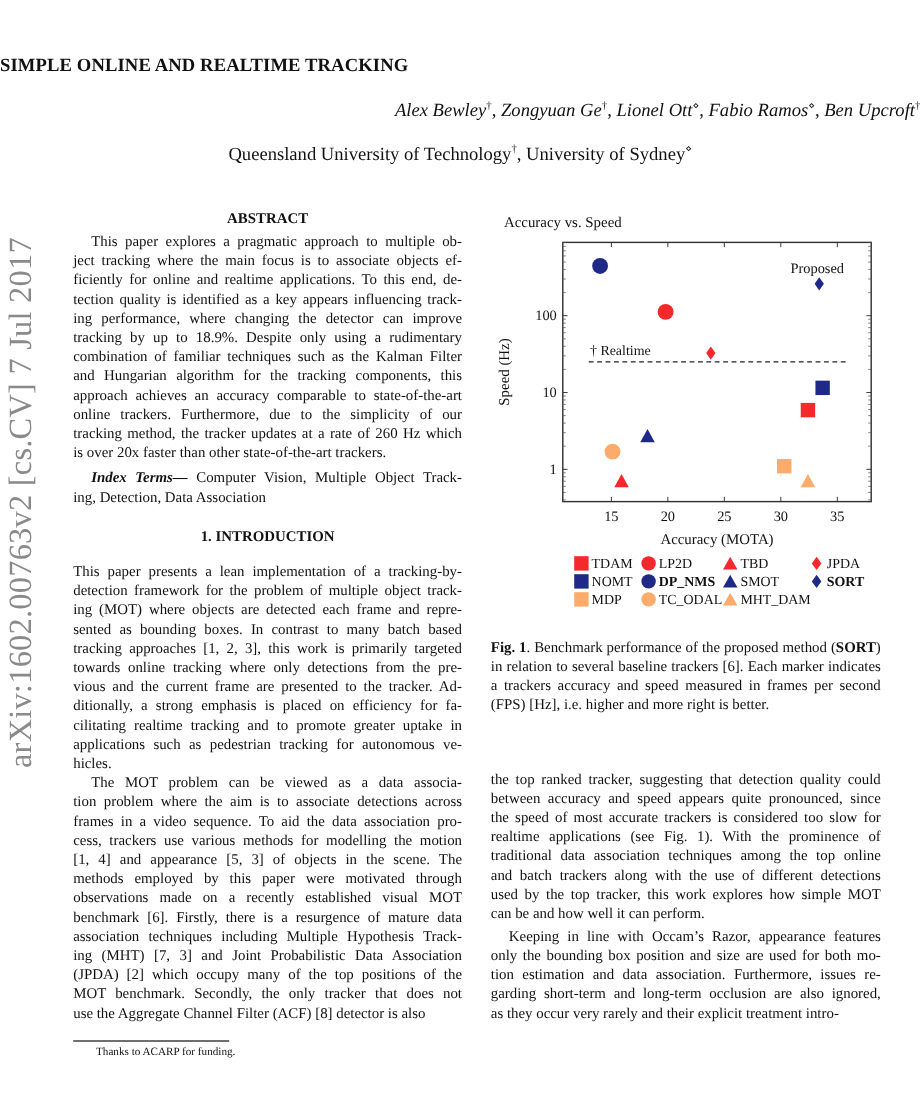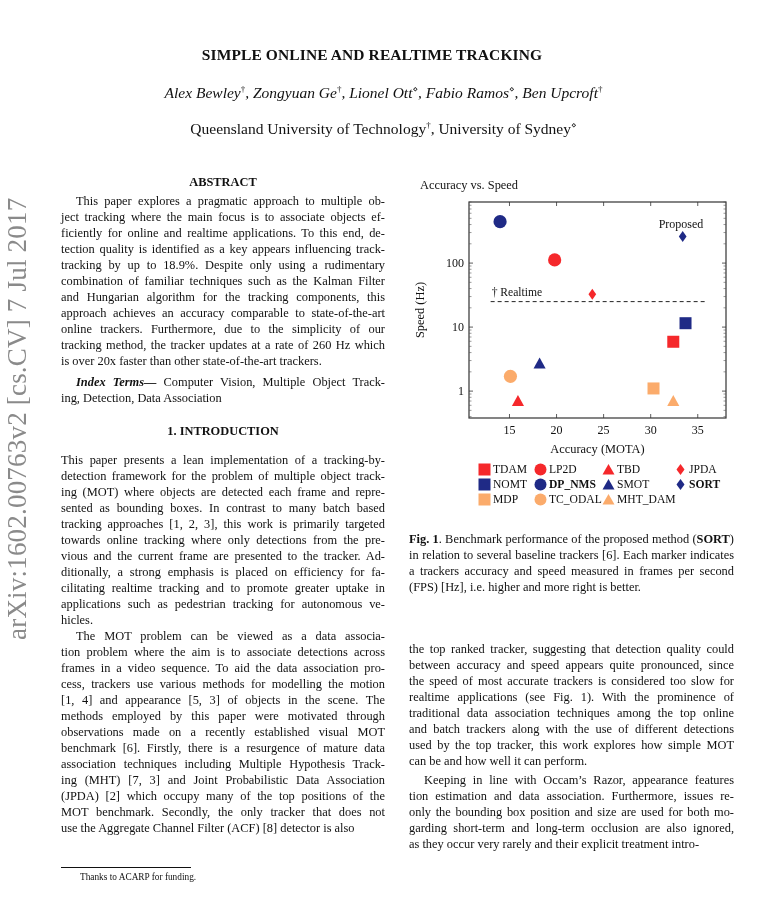--- a/index.html
+++ b/index.html
@@ -1,20 +1,20 @@
 <!DOCTYPE html>
 <html><head>
 <meta charset="utf-8">
 <style>
   html, body { margin: 0; padding: 0; background: #ffffff; }
   body { width: 767px; height: 923px; position: relative; overflow: hidden;
          font-family: "Liberation Serif", "DejaVu Serif", serif; color: #111; }
   .abs { position: absolute; }
-  .title { left: 0; width: 744px; top: 46px; text-align: center; font-weight: bold; font-size: 15.5px; letter-spacing: 0.1px; }
-  .authors { left: 0; width: 767px; top: 84px; text-align: center; font-style: italic; font-size: 15.5px; }
+  .title { left: 0; width: 744px; top: 46px; font-weight: bold; font-size: 15.5px; letter-spacing: 0.1px; }
+  .authors { left: 0; width: 767px; top: 84px; text-align: right; font-style: italic; font-size: 15.5px; }
   .affil { left: 0; width: 767px; top: 120px; text-align: center; font-size: 15.5px; }
   sup { font-size: 9px; vertical-align: 6px; line-height: 0; font-style: normal; }
   .arxiv { left: 2px; top: 640px; transform-origin: 0 0; transform: rotate(-90deg);
            font-size: 27px; color: #8a8a8a; white-space: nowrap; letter-spacing: 0.2px; }
   .col { font-size: 12.4px; line-height: 16px; text-align: justify; }
   .h-center { text-align: center; font-weight: bold; font-size: 12.4px; }
   .ln { display: block; text-align: justify; text-align-last: justify; height: 16px; }
   .ln.last { text-align-last: left; }
   .ln.ind { padding-left: 15px; }
   .footrule { left: 61px; top: 867px; width: 130px; height: 1px; background: #111; }
@@ -35,20 +35,21 @@
 <div class="abs arxiv">arXiv:1602.00763v2  [cs.CV]  7 Jul 2017</div>
 
 <div class="abs col" style="left:61px; top:174px; width:324px;">
   <div class="h-center">ABSTRACT</div>
   <div style="height:3px"></div>
   <div id="abstract-body">
       <span class="ln ind">This paper explores a pragmatic approach to multiple ob-</span>
       <span class="ln">ject tracking where the main focus is to associate objects ef-</span>
       <span class="ln">ficiently for online and realtime applications. To this end, de-</span>
       <span class="ln">tection quality is identified as a key appears influencing track-</span>
+      <span class="ln">ing performance, where changing the detector can improve</span>
       <span class="ln">tracking by up to 18.9%.  Despite only using a rudimentary</span>
       <span class="ln">combination of familiar techniques such as the Kalman Filter</span>
       <span class="ln">and Hungarian algorithm for the tracking components, this</span>
       <span class="ln">approach achieves an accuracy comparable to state-of-the-art</span>
       <span class="ln">online trackers.  Furthermore, due to the simplicity of our</span>
       <span class="ln">tracking method, the tracker updates at a rate of 260 Hz which</span>
       <span class="ln last">is over 20x faster than other state-of-the-art trackers.</span>
     </div>
   <div style="height:5px"></div>
   <div>
@@ -278,18 +279,18 @@
       <span class="ln">the speed of most accurate trackers is considered too slow for</span>
       <span class="ln">realtime applications (see Fig.  1).  With the prominence of</span>
       <span class="ln">traditional data association techniques among the top online</span>
       <span class="ln">and batch trackers along with the use of different detections</span>
       <span class="ln">used by the top tracker, this work explores how simple MOT</span>
       <span class="ln last">can be and how well it can perform.</span>
     </div>
   <div style="height:3px"></div>
   <div id="right-p2">
       <span class="ln ind">Keeping in line with Occam’s Razor, appearance features</span>
+      <span class="ln">only the bounding box position and size are used for both mo-</span>
       <span class="ln">tion estimation and data association.  Furthermore, issues re-</span>
-      <span class="ln">only the bounding box position and size are used for both mo-</span>
       <span class="ln">garding short-term and long-term occlusion are also ignored,</span>
       <span class="ln last">as they occur very rarely and their explicit treatment intro-</span>
     </div>
 </div>
 
 </body></html>

